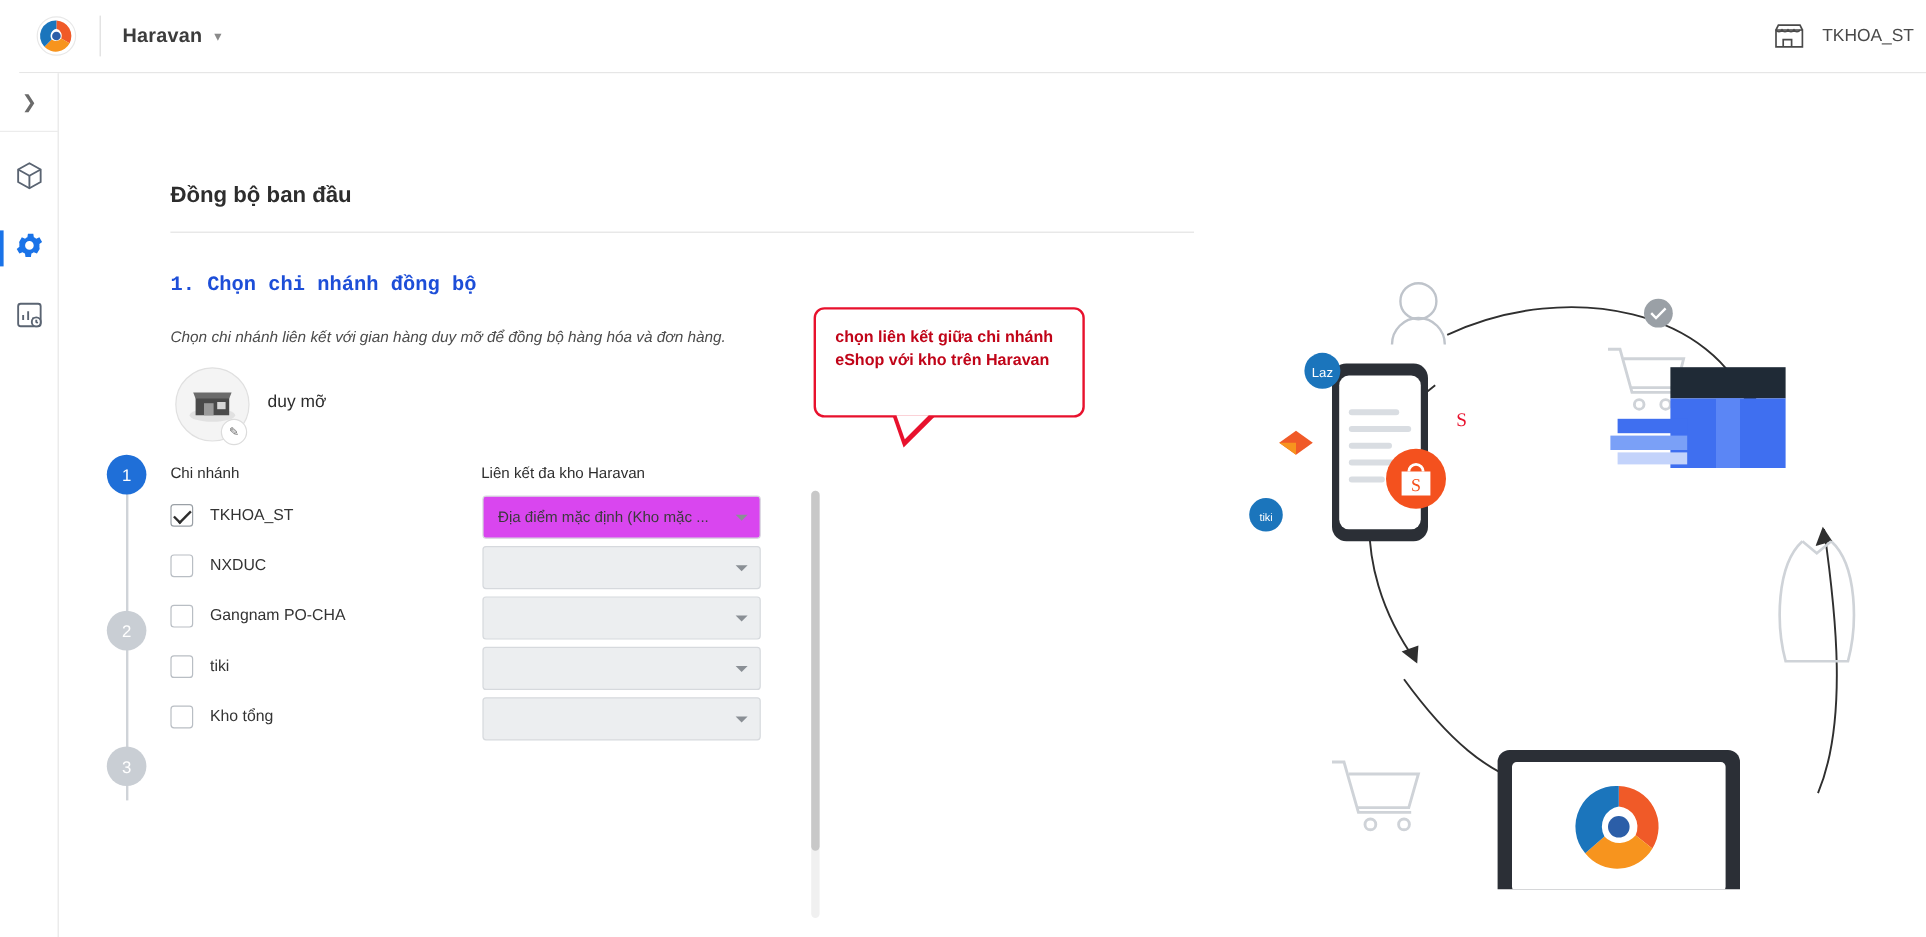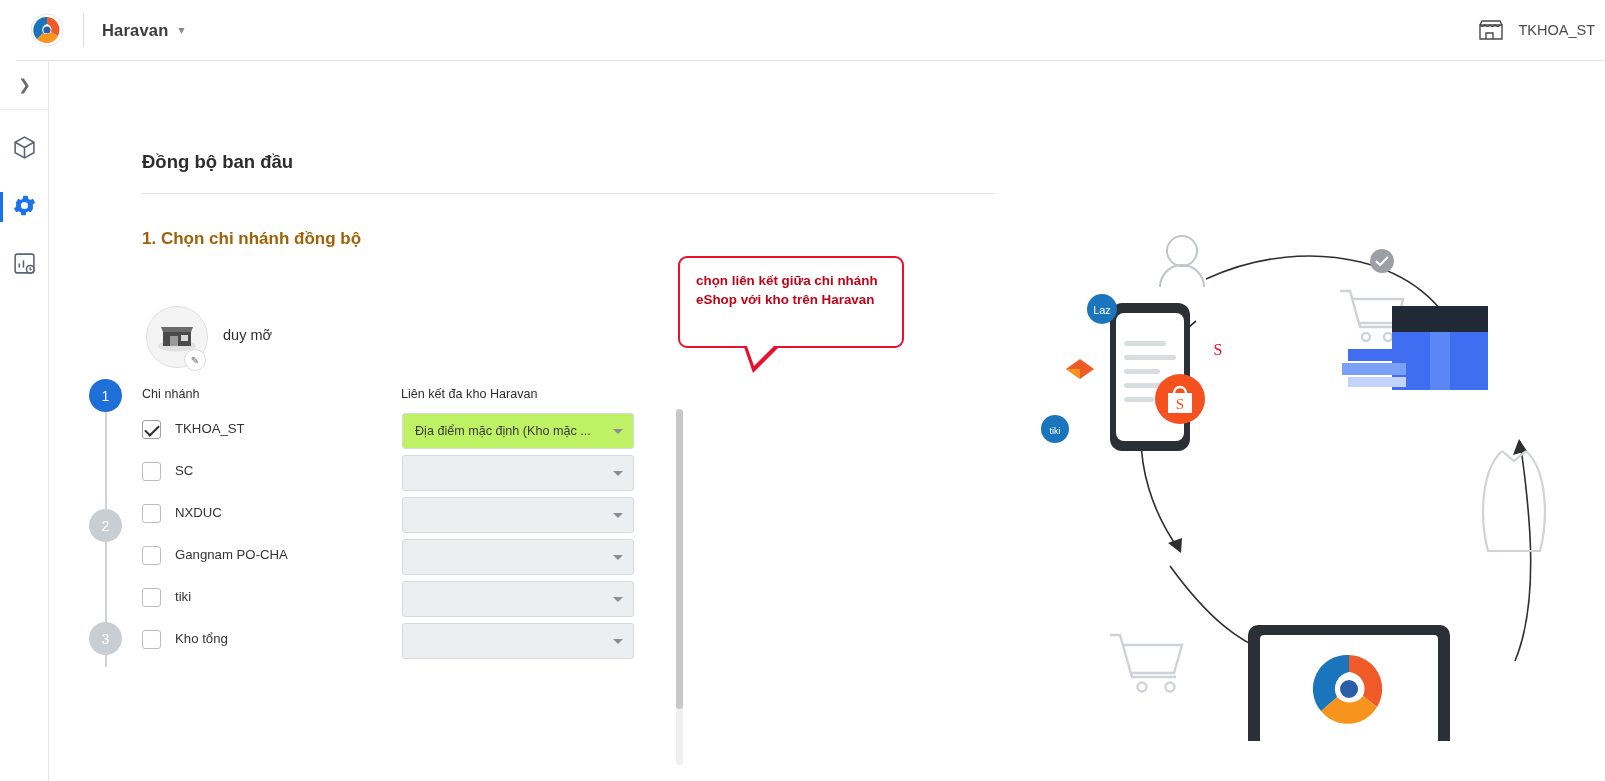--- a/index.html
+++ b/index.html
@@ -71,21 +71,21 @@
   .page-title {
     position: absolute; left: 92px; top: 90px;
     font-size: 18.5px; font-weight: bold; color: #2d2d2d;
   }
   .title-rule {
     position: absolute; left: 92px; top: 132px; width: 853px; height: 1px;
     background: #e3e3e3;
   }
   .section-title {
     position: absolute; left: 92px; top: 168px;
-    font-size: 17px; font-weight: bold; color: #a16207;
+    font-size: 17px; font-weight: bold; color: #1d4ed8; font-family: Liberation Mono, monospace;
   }
   .section-desc {
     position: absolute; left: 92px; top: 212px;
     font-size: 12.8px; font-style: italic; color: #4b4b4b;
   }
 
   
   .shop-badge {
     position: absolute; left: 96px; top: 245px;
     width: 62px; height: 62px; border-radius: 50%;
@@ -148,21 +148,21 @@
   .row-label {
     position: absolute; left: 33px; top: 10px;
     font-size: 13.2px; color: #333;
   }
   .select {
     position: absolute; left: 260px; top: 2px;
     width: 232px; height: 36px;
     background: #eceef0; border: 1px solid #d6d9dd; border-radius: 3px;
     display: flex; align-items: center; cursor: pointer;
   }
-  .select.filled { background: #bef264; }
+  .select.filled { background: #d946ef; }
   .select .sel-text {
     font-size: 12.6px; color: #3a3a3a;
     padding-left: 12px; white-space: nowrap; overflow: hidden;
     text-overflow: ellipsis; max-width: 196px;
   }
   .select .sel-arrow {
     margin-left: auto; margin-right: 10px;
     width: 0; height: 0;
     border-left: 5px solid transparent; border-right: 5px solid transparent;
     border-top: 5px solid #8a8f95;
@@ -270,20 +270,21 @@
       </svg>
     </span>
   </div>
 </div>
 
 <div class="content">
 
   <div class="page-title">Đồng bộ ban đầu</div>
   <div class="title-rule"></div>
   <div class="section-title">1. Chọn chi nhánh đồng bộ</div>
+  <div class="section-desc">Chọn chi nhánh liên kết với gian hàng duy mỡ để đồng bộ hàng hóa và đơn hàng.</div>
 
   <div class="shop-badge">
     <svg width="44" height="36" viewBox="0 0 44 36">
       <ellipse cx="22" cy="27" rx="19" ry="5.5" fill="#e1e1e1"></ellipse>
       <path d="M8 12 h28 v15 H8 z" fill="#4a4a4a"></path>
       <path d="M6 8 h32 l-2 5 H8 z" fill="#6b6b6b"></path>
       <rect x="15" y="17" width="8" height="10" fill="#9a9a9a"></rect>
       <rect x="26" y="16" width="7" height="6" fill="#d8d8d8"></rect>
     </svg>
   </div>
@@ -299,28 +300,20 @@
 
   <div class="col-head c1">Chi nhánh</div>
   <div class="col-head c2">Liên kết đa kho Haravan</div>
 
   <div class="rows">
     <div class="row">
       <div class="cbox checked"></div>
       <div class="row-label">TKHOA_ST</div>
       <div class="select filled">
         <span class="sel-text">Địa điểm mặc định (Kho mặc ...</span>
-        <span class="sel-arrow"></span>
-      </div>
-    </div>
-    <div class="row">
-      <div class="cbox"></div>
-      <div class="row-label">SC</div>
-      <div class="select">
-        <span class="sel-text"></span>
         <span class="sel-arrow"></span>
       </div>
     </div>
     <div class="row">
       <div class="cbox"></div>
       <div class="row-label">NXDUC</div>
       <div class="select">
         <span class="sel-text"></span>
         <span class="sel-arrow"></span>
       </div>

